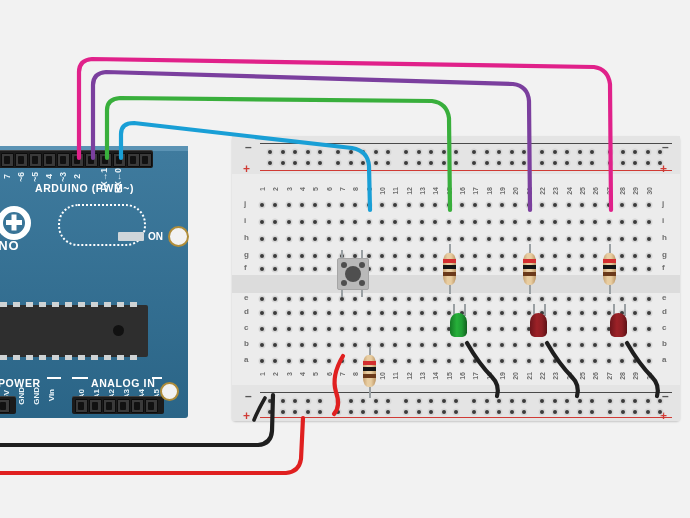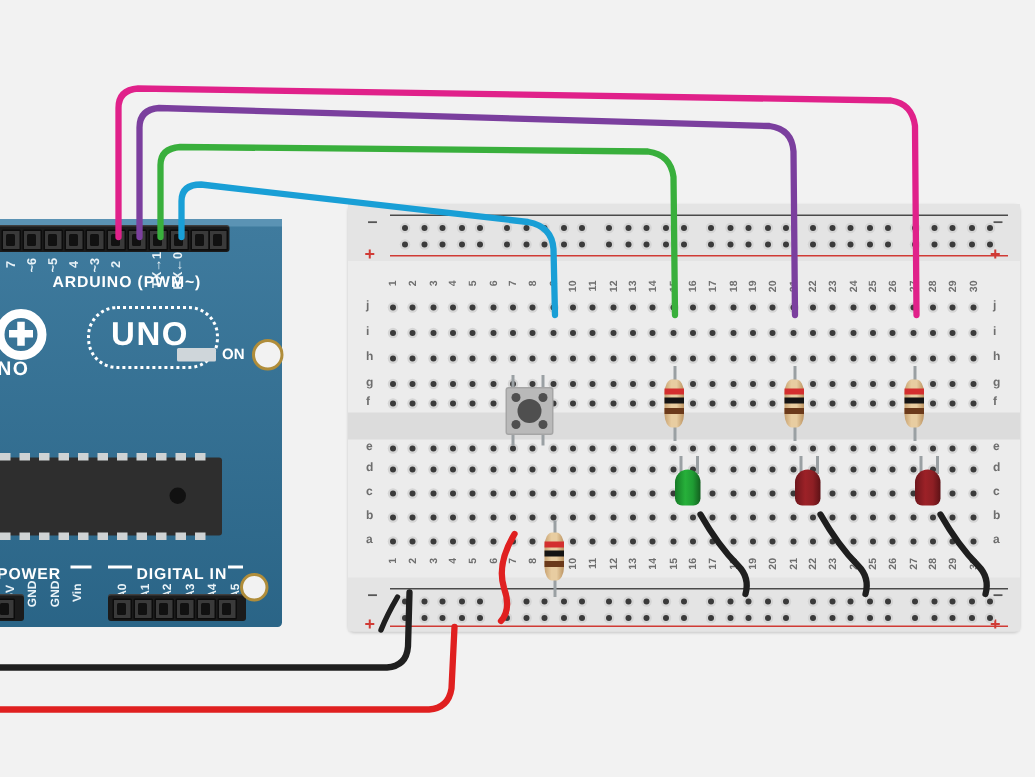--- a/index.html
+++ b/index.html
@@ -197,21 +197,20 @@
         <circle cx="62" cy="18" r="14"></circle>
       </g>
       <rect x="22" y="15" width="16" height="5" fill="#ffffff"></rect>
       <rect x="54" y="15" width="16" height="5" fill="#ffffff"></rect>
       <rect x="59.5" y="9.5" width="5" height="16" fill="#ffffff"></rect>
     </svg>
   </div>
   <div class="infText" style="left:-48px;top:238px">ARDUINO</div>
 
   <div id="unoEllipse"></div>
-  <div id="unoText">UNO</div>
 
   <div id="ledOn"></div>
   <div id="ledOnTxt">ON</div>
   <div class="mountHole" style="left:168px;top:226px;width:17px;height:17px"></div>
 
   <div class="abs" id="chip">
     <div class="dot"></div>
   </div>
   <svg class="abs" style="left:-60px;top:300px" width="210" height="62">
     <g fill="#cfd3d4">
@@ -244,21 +243,21 @@
         <rect x="151" y="55" width="7" height="5"></rect>
       <rect x="164" y="55" width="7" height="5"></rect>
         <rect x="177" y="55" width="7" height="5"></rect>
       <rect x="190" y="55" width="7" height="5"></rect>
     </g>
   </svg>
 
   <div class="sectlbl" style="left:-2px;top:377px">POWER</div>
   <div class="whiteline" style="left:47px;top:377px;width:14px;"></div>
   <div class="whiteline" style="left:72px;top:377px;width:16px;"></div>
-  <div class="sectlbl" style="left:91px;top:377px">DIGITAL IN</div>
+  <div class="sectlbl" style="left:91px;top:377px">ANALOG IN</div>
   <div class="whiteline" style="left:152px;top:377px;width:10px;"></div>
 
   <div class="pinlbl" style="left:2px;top:390px;font-size:8px">5V</div>
   <div class="pinlbl" style="left:17px;top:387px;font-size:8px">GND</div>
   <div class="pinlbl" style="left:32px;top:387px;font-size:8px">GND</div>
   <div class="pinlbl" style="left:47px;top:389px;font-size:8px">Vin</div>
 
   <div class="pinlbl" style="left:77px;top:389px;font-size:8px">A0</div>
   <div class="pinlbl" style="left:92px;top:389px;font-size:8px">A1</div>
   <div class="pinlbl" style="left:107px;top:389px;font-size:8px">A2</div>

